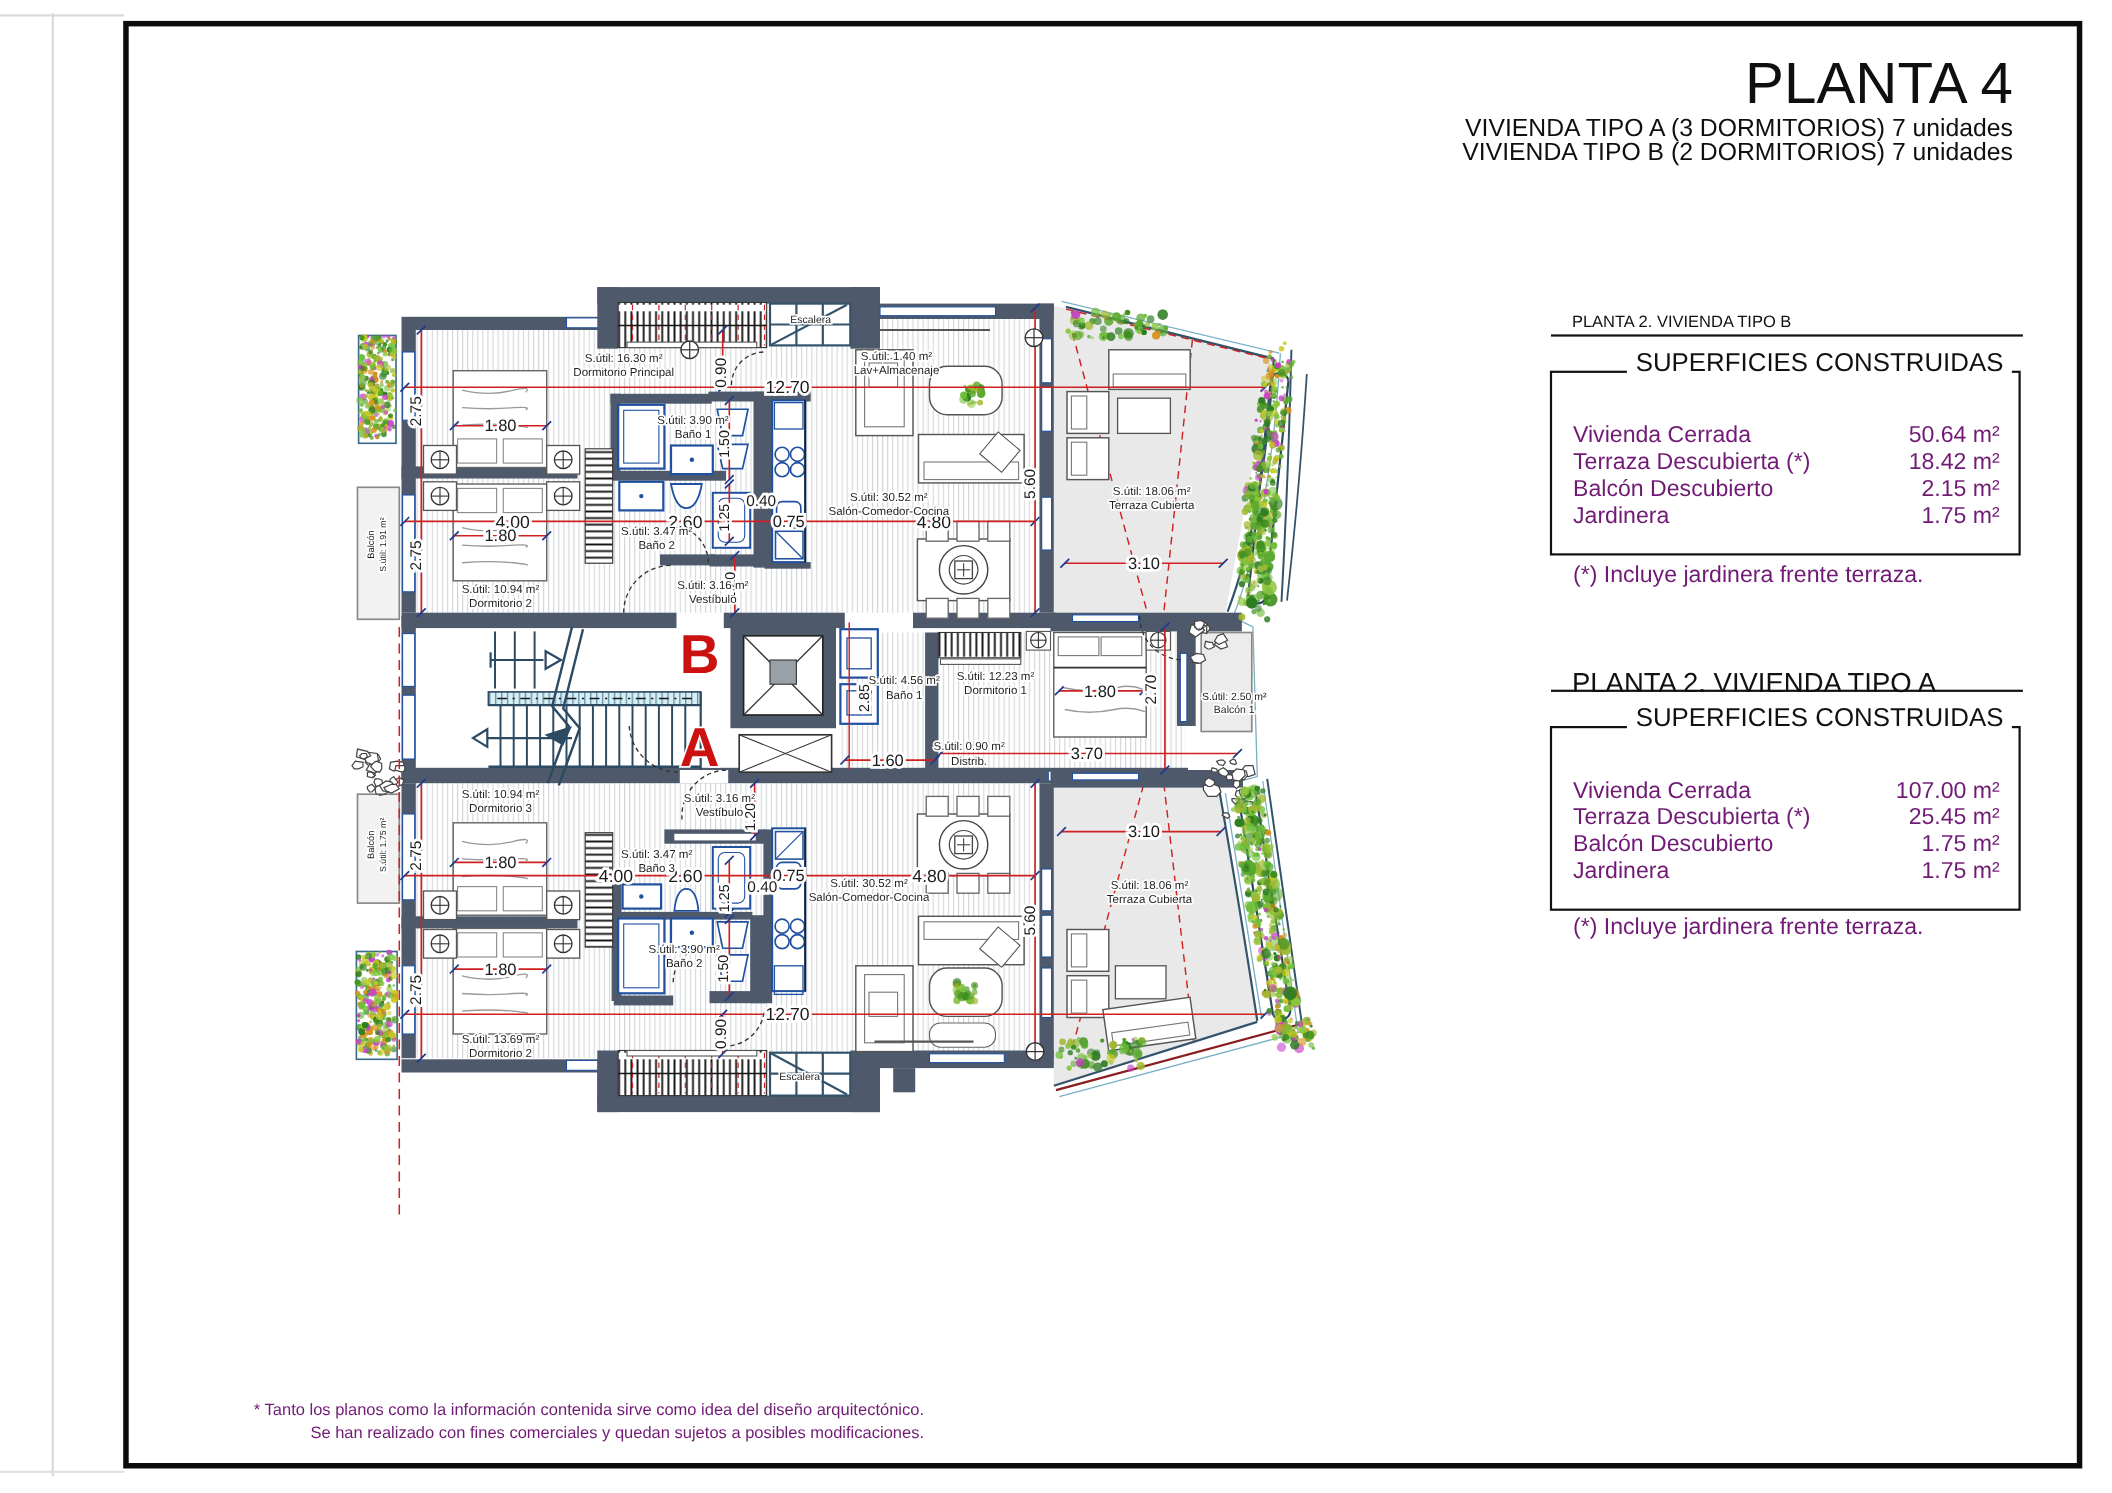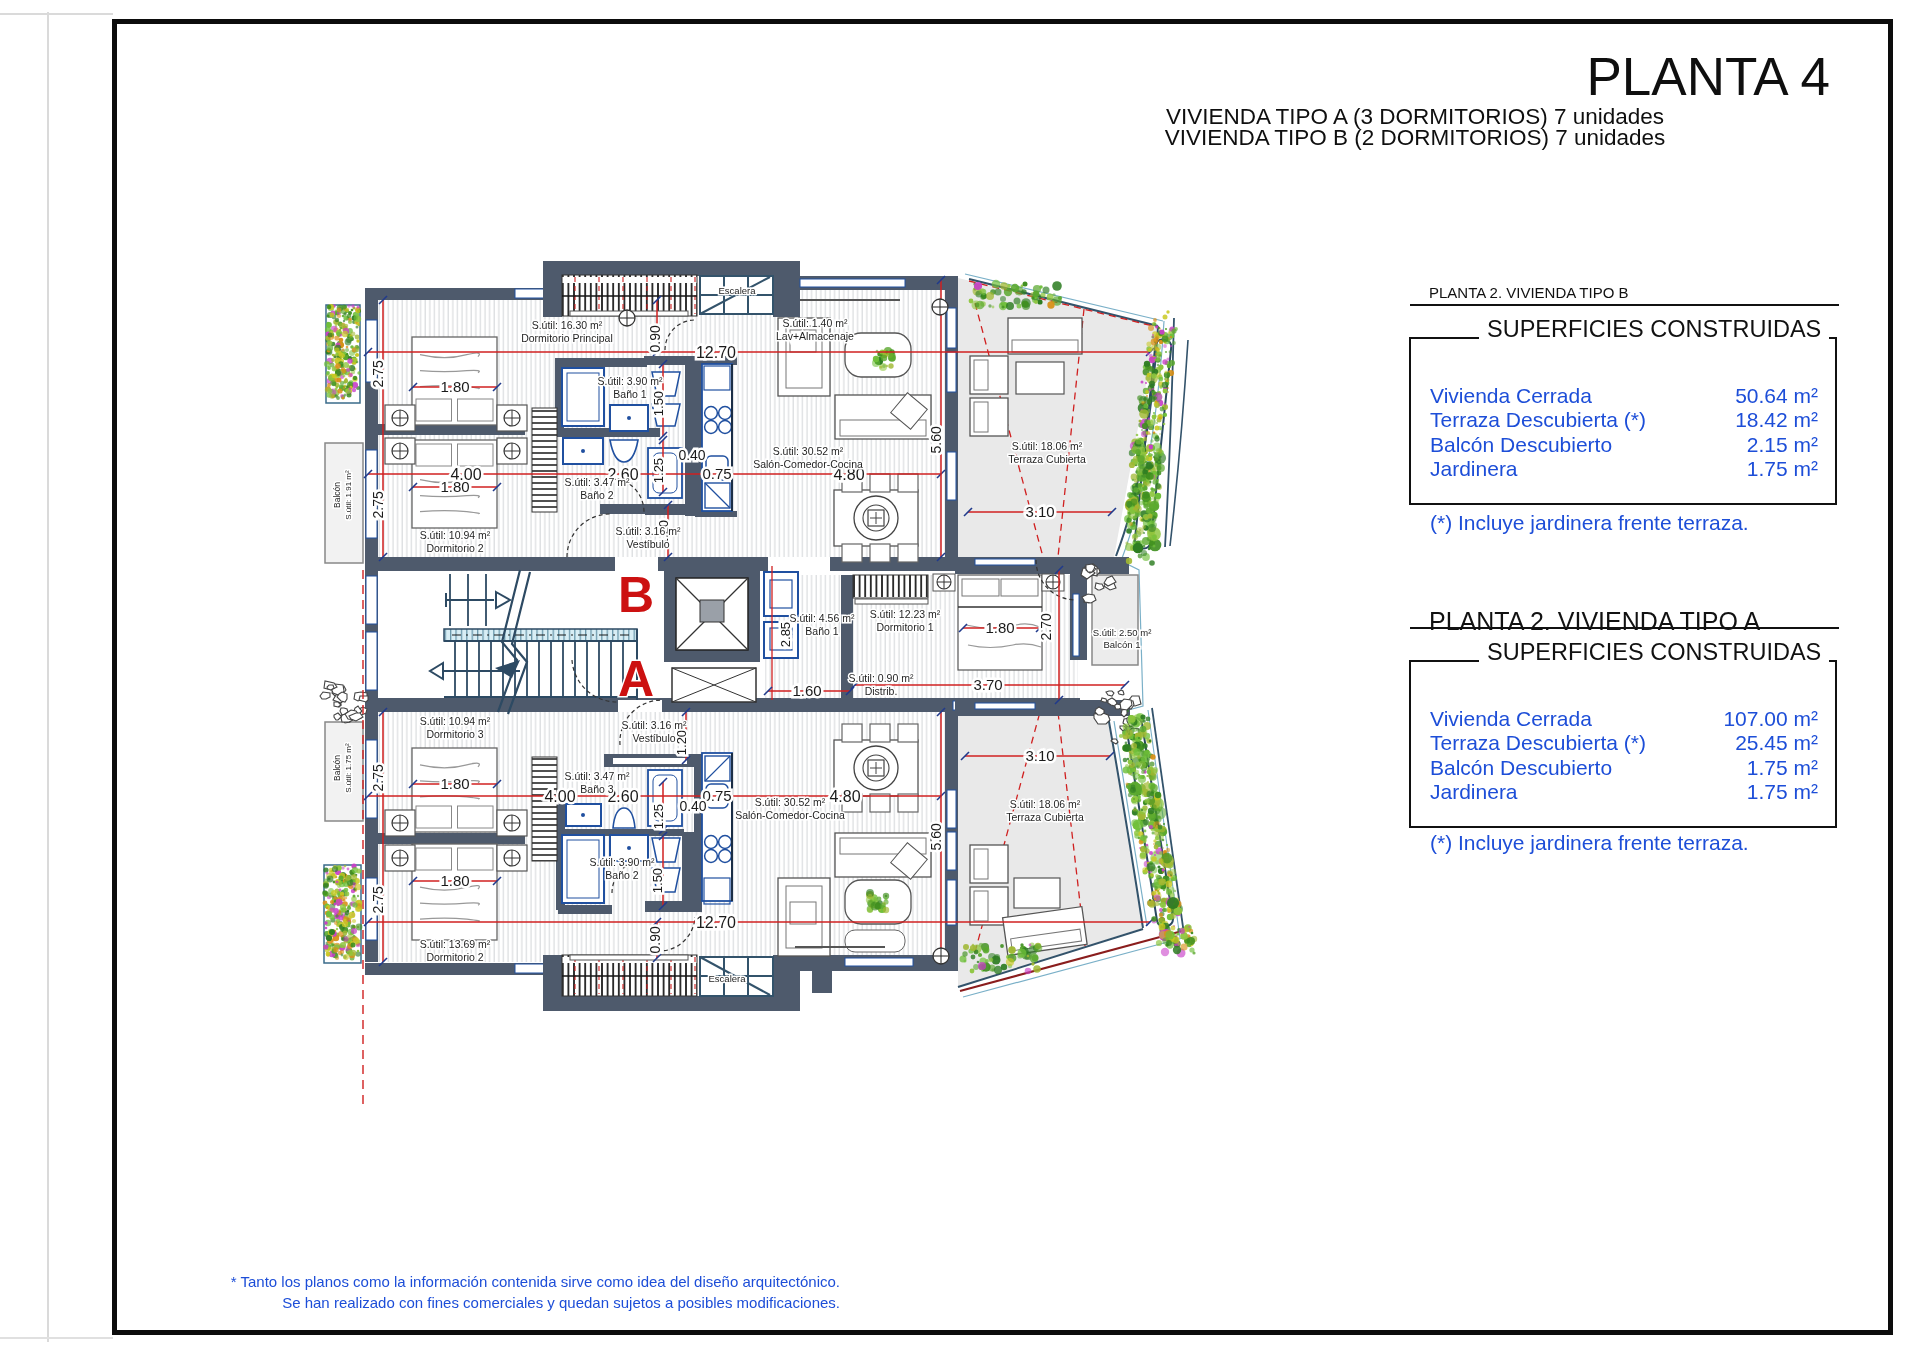--- a/index.html
+++ b/index.html
@@ -1,28 +1,28 @@
 <!DOCTYPE html>
 <html><head><meta charset="utf-8">
 <style>
 html,body{margin:0;padding:0;width:1920px;height:1357px;background:#fff;overflow:hidden}
 body{font-family:"Liberation Sans", sans-serif;position:relative}
 .abs{position:absolute}
-.gray{color:#1d4ed8}
+.gray{color:#701a75}
 </style></head>
 <body>
 
 <div class="abs" style="left:47px;top:12px;width:2px;height:1330px;background:#dadada"></div>
 <div class="abs" style="left:0;top:13px;width:113px;height:2px;background:#dadada"></div>
 <div class="abs" style="left:0;top:1337px;width:113px;height:2px;background:#e0e0e0"></div>
 
 <div class="abs" style="left:112px;top:19px;width:1771px;height:1306px;border:5px solid #0c0c0c"></div>
 
 <div class="abs" style="left:1000px;top:50px;width:830px;text-align:right;font-size:53px;line-height:53px;color:#0f0f0f">PLANTA 4</div>
-<div class="abs" style="left:1000px;top:106px;width:830px;text-align:center;font-size:22.5px;line-height:21px;color:#0f0f0f">VIVIENDA TIPO A (3 DORMITORIOS) 7 unidades<br>VIVIENDA TIPO B (2 DORMITORIOS) 7 unidades</div>
+<div class="abs" style="left:1000px;top:106px;width:830px;text-align:right;font-size:22.5px;line-height:21px;color:#0f0f0f">VIVIENDA TIPO A (3 DORMITORIOS) 7 unidades<br>VIVIENDA TIPO B (2 DORMITORIOS) 7 unidades</div>
 
 <div class="abs" style="left:1429px;top:284px;font-size:15px;color:#111;white-space:nowrap">PLANTA 2. VIVIENDA TIPO B</div>
 <div class="abs" style="left:1410px;top:304px;width:429px;height:2px;background:#111"></div>
 <div class="abs" style="left:1409px;top:337px;width:424px;height:164px;border:2.5px solid #111"></div>
 <div class="abs" style="left:1479px;top:316px;font-size:23.5px;color:#111;background:#fff;white-space:nowrap;padding:0 8px">SUPERFICIES CONSTRUIDAS</div>
 <div class="abs gray" style="left:1430px;top:384px;width:388px;font-size:21px">
   <div style="display:flex;justify-content:space-between;height:24.4px">
       <span>Vivienda Cerrada</span>
       <span>50.64 m²</span>
     </div>

